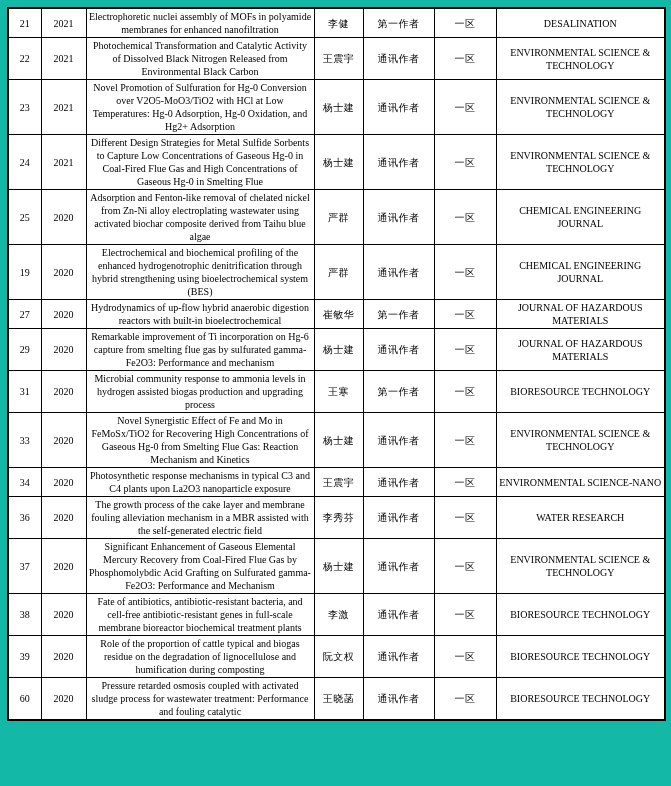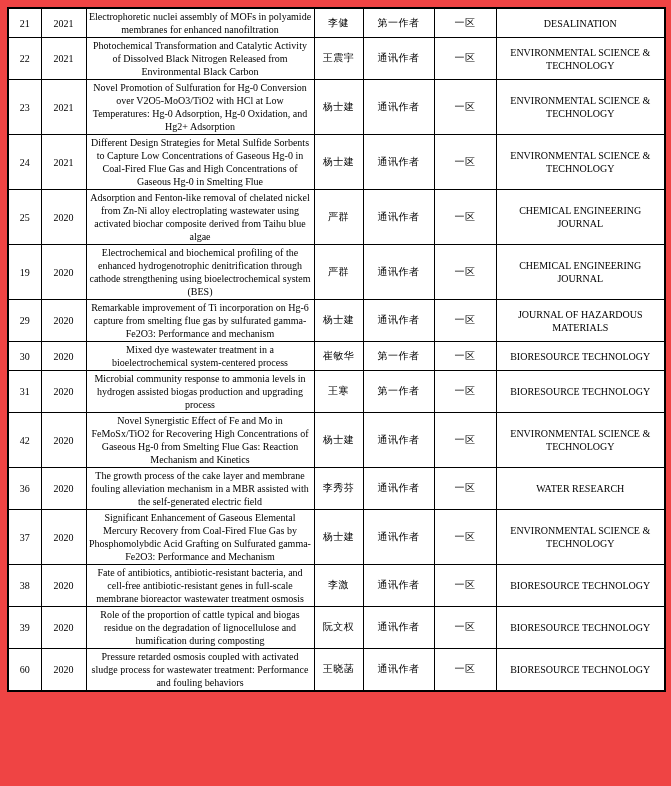--- a/index.html
+++ b/index.html
@@ -4,21 +4,21 @@
 <style>
   html,body{margin:0;padding:0;}
   body{
     width:671px;height:786px;
     background:#f2f2f0;
     font-family:"Liberation Serif","DejaVu Serif",serif;
     color:#000;
     overflow:hidden;
   }
   .page{
-    position:relative;width:671px;height:786px;background:#ef4444;
+    position:relative;width:671px;height:786px;background:#14b8a6;
   }
   table.pub-table{
     position:absolute;left:7px;top:7px;
     width:657px;
     border-collapse:collapse;
     table-layout:fixed;
     background:#ffffff;
     border:2px solid #000;
   }
   table.pub-table td{
@@ -33,21 +33,21 @@
   col.c-no{width:33px;}
   col.c-year{width:45px;}
   col.c-title{width:228px;}
   col.c-author{width:49px;}
   col.c-role{width:71px;}
   col.c-zone{width:62px;}
   col.c-journal{width:169px;}
   td.c-no,td.c-year{font-size:10.5px;}
   td.cjk{
     font-size:11px;
-    font-family:Liberation Mono, monospace;
+    font-family:Liberation Serif, serif;
     letter-spacing:0.5px;
     white-space:nowrap;
   }
   td.c-journal{padding:1px 18px;}
   td.c-title{padding:1px 2px;}
 </style>
 </head>
 <body>
 
 <div class="page">
@@ -103,61 +103,70 @@
     <td class="c-year">2020</td>
     <td class="c-title">Adsorption and Fenton-like removal of chelated nickel from Zn-Ni alloy electroplating wastewater using activated biochar composite derived from Taihu blue algae</td>
     <td class="c-author cjk">严群</td>
     <td class="c-role cjk">通讯作者</td>
     <td class="c-zone cjk">一区</td>
     <td class="c-journal">CHEMICAL ENGINEERING JOURNAL</td>
   </tr>
         <tr>
     <td class="c-no">19</td>
     <td class="c-year">2020</td>
-    <td class="c-title">Electrochemical and biochemical profiling of the enhanced hydrogenotrophic denitrification through cathode strengthening using bioelectrochemical system (BES)</td>
+    <td class="c-title">Electrochemical and biochemical profiling of the enhanced hydrogenotrophic denitrification through hybrid strengthening using bioelectrochemical system (BES)</td>
     <td class="c-author cjk">严群</td>
     <td class="c-role cjk">通讯作者</td>
     <td class="c-zone cjk">一区</td>
     <td class="c-journal">CHEMICAL ENGINEERING JOURNAL</td>
   </tr>
         <tr>
-    <td class="c-no">29</td>
-    <td class="c-year">2020</td>
-    <td class="c-title">Remarkable improvement of Ti incorporation on Hg-6 capture from smelting flue gas by sulfurated gamma-Fe2O3: Performance and mechanism</td>
-    <td class="c-author cjk">杨士建</td>
-    <td class="c-role cjk">通讯作者</td>
-    <td class="c-zone cjk">一区</td>
-    <td class="c-journal">JOURNAL OF HAZARDOUS MATERIALS</td>
-  </tr>
-        <tr>
-    <td class="c-no">30</td>
-    <td class="c-year">2020</td>
-    <td class="c-title">Mixed dye wastewater treatment in a bioelectrochemical system-centered process</td>
+    <td class="c-no">27</td>
+    <td class="c-year">2020</td>
+    <td class="c-title">Hydrodynamics of up-flow hybrid anaerobic digestion reactors with built-in bioelectrochemical</td>
     <td class="c-author cjk">崔敏华</td>
     <td class="c-role cjk">第一作者</td>
     <td class="c-zone cjk">一区</td>
-    <td class="c-journal">BIORESOURCE TECHNOLOGY</td>
+    <td class="c-journal">JOURNAL OF HAZARDOUS MATERIALS</td>
+  </tr>
+        <tr>
+    <td class="c-no">29</td>
+    <td class="c-year">2020</td>
+    <td class="c-title">Remarkable improvement of Ti incorporation on Hg-6 capture from smelting flue gas by sulfurated gamma-Fe2O3: Performance and mechanism</td>
+    <td class="c-author cjk">杨士建</td>
+    <td class="c-role cjk">通讯作者</td>
+    <td class="c-zone cjk">一区</td>
+    <td class="c-journal">JOURNAL OF HAZARDOUS MATERIALS</td>
   </tr>
         <tr>
     <td class="c-no">31</td>
     <td class="c-year">2020</td>
     <td class="c-title">Microbial community response to ammonia levels in hydrogen assisted biogas production and upgrading process</td>
     <td class="c-author cjk">王寒</td>
     <td class="c-role cjk">第一作者</td>
     <td class="c-zone cjk">一区</td>
     <td class="c-journal">BIORESOURCE TECHNOLOGY</td>
   </tr>
         <tr>
-    <td class="c-no">42</td>
+    <td class="c-no">33</td>
     <td class="c-year">2020</td>
     <td class="c-title">Novel Synergistic Effect of Fe and Mo in FeMoSx/TiO2 for Recovering High Concentrations of Gaseous Hg-0 from Smelting Flue Gas: Reaction Mechanism and Kinetics</td>
     <td class="c-author cjk">杨士建</td>
     <td class="c-role cjk">通讯作者</td>
     <td class="c-zone cjk">一区</td>
     <td class="c-journal">ENVIRONMENTAL SCIENCE &amp; TECHNOLOGY</td>
+  </tr>
+        <tr>
+    <td class="c-no">34</td>
+    <td class="c-year">2020</td>
+    <td class="c-title">Photosynthetic response mechanisms in typical C3 and C4 plants upon La2O3 nanoparticle exposure</td>
+    <td class="c-author cjk">王震宇</td>
+    <td class="c-role cjk">通讯作者</td>
+    <td class="c-zone cjk">一区</td>
+    <td class="c-journal">ENVIRONMENTAL SCIENCE-NANO</td>
   </tr>
         <tr>
     <td class="c-no">36</td>
     <td class="c-year">2020</td>
     <td class="c-title">The growth process of the cake layer and membrane fouling alleviation mechanism in a MBR assisted with the self-generated electric field</td>
     <td class="c-author cjk">李秀芬</td>
     <td class="c-role cjk">通讯作者</td>
     <td class="c-zone cjk">一区</td>
     <td class="c-journal">WATER RESEARCH</td>
   </tr>
@@ -166,39 +175,39 @@
     <td class="c-year">2020</td>
     <td class="c-title">Significant Enhancement of Gaseous Elemental Mercury Recovery from Coal-Fired Flue Gas by Phosphomolybdic Acid Grafting on Sulfurated gamma-Fe2O3: Performance and Mechanism</td>
     <td class="c-author cjk">杨士建</td>
     <td class="c-role cjk">通讯作者</td>
     <td class="c-zone cjk">一区</td>
     <td class="c-journal">ENVIRONMENTAL SCIENCE &amp; TECHNOLOGY</td>
   </tr>
         <tr>
     <td class="c-no">38</td>
     <td class="c-year">2020</td>
-    <td class="c-title">Fate of antibiotics, antibiotic-resistant bacteria, and cell-free antibiotic-resistant genes in full-scale membrane bioreactor wastewater treatment osmosis</td>
+    <td class="c-title">Fate of antibiotics, antibiotic-resistant bacteria, and cell-free antibiotic-resistant genes in full-scale membrane bioreactor biochemical treatment plants</td>
     <td class="c-author cjk">李激</td>
     <td class="c-role cjk">通讯作者</td>
     <td class="c-zone cjk">一区</td>
     <td class="c-journal">BIORESOURCE TECHNOLOGY</td>
   </tr>
         <tr>
     <td class="c-no">39</td>
     <td class="c-year">2020</td>
     <td class="c-title">Role of the proportion of cattle typical and biogas residue on the degradation of lignocellulose and humification during composting</td>
     <td class="c-author cjk">阮文权</td>
     <td class="c-role cjk">通讯作者</td>
     <td class="c-zone cjk">一区</td>
     <td class="c-journal">BIORESOURCE TECHNOLOGY</td>
   </tr>
         <tr>
     <td class="c-no">60</td>
     <td class="c-year">2020</td>
-    <td class="c-title">Pressure retarded osmosis coupled with activated sludge process for wastewater treatment: Performance and fouling behaviors</td>
+    <td class="c-title">Pressure retarded osmosis coupled with activated sludge process for wastewater treatment: Performance and fouling catalytic</td>
     <td class="c-author cjk">王晓菡</td>
     <td class="c-role cjk">通讯作者</td>
     <td class="c-zone cjk">一区</td>
     <td class="c-journal">BIORESOURCE TECHNOLOGY</td>
   </tr>
       </tbody>
   </table>
 </div>
 
 </body></html>

